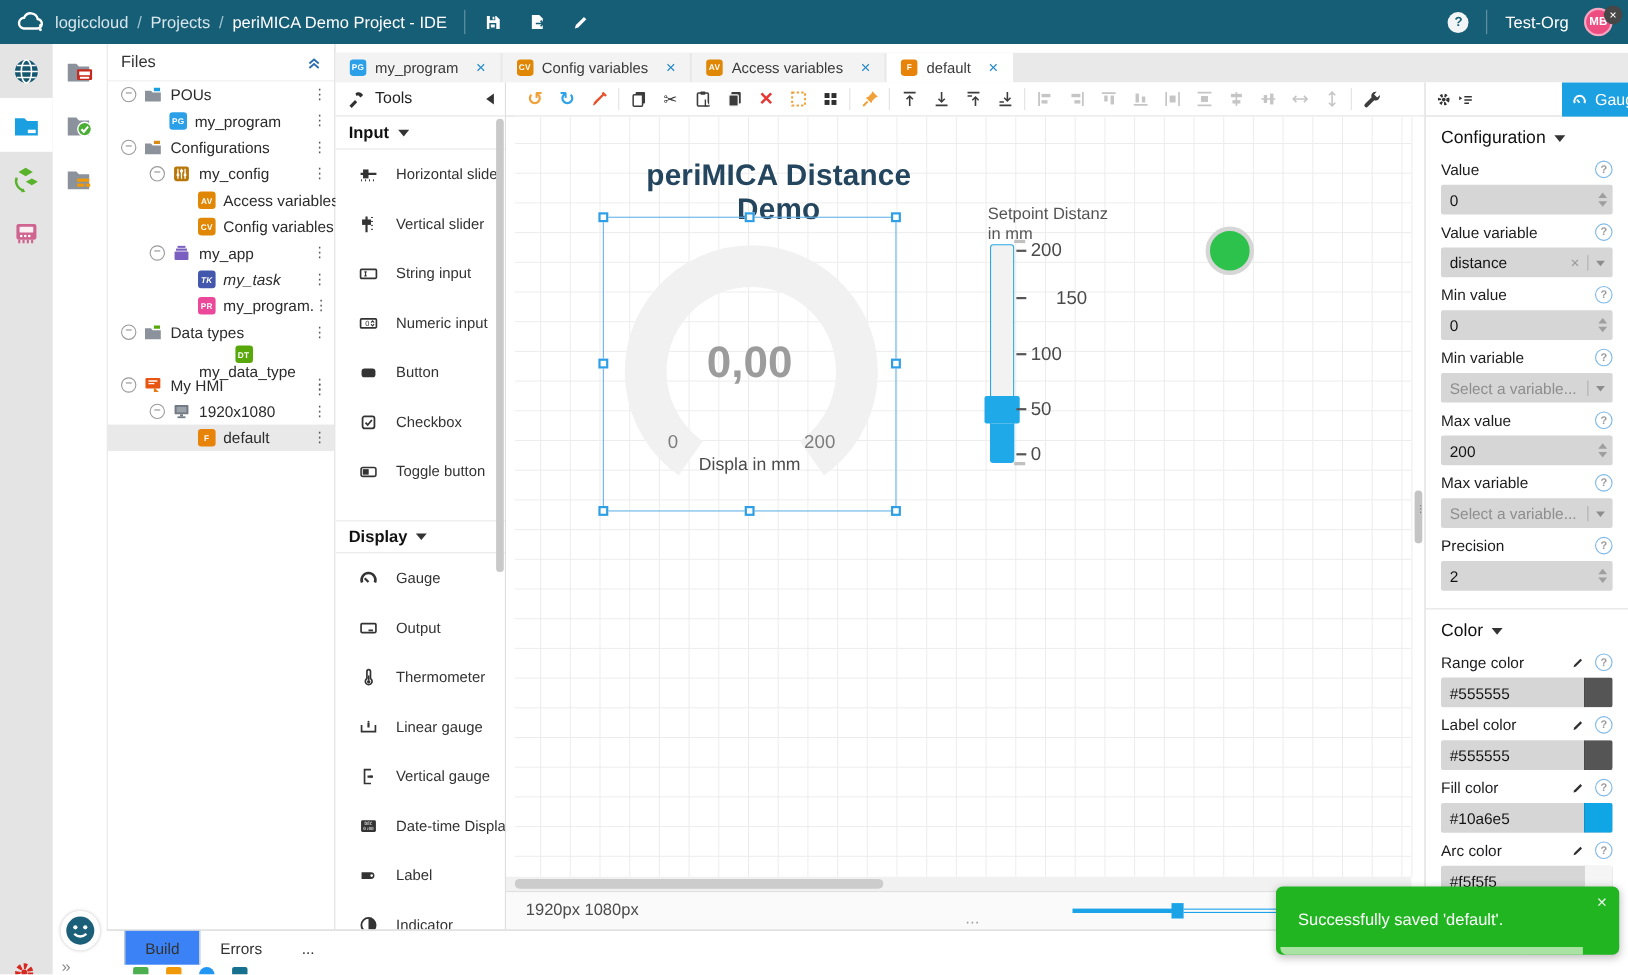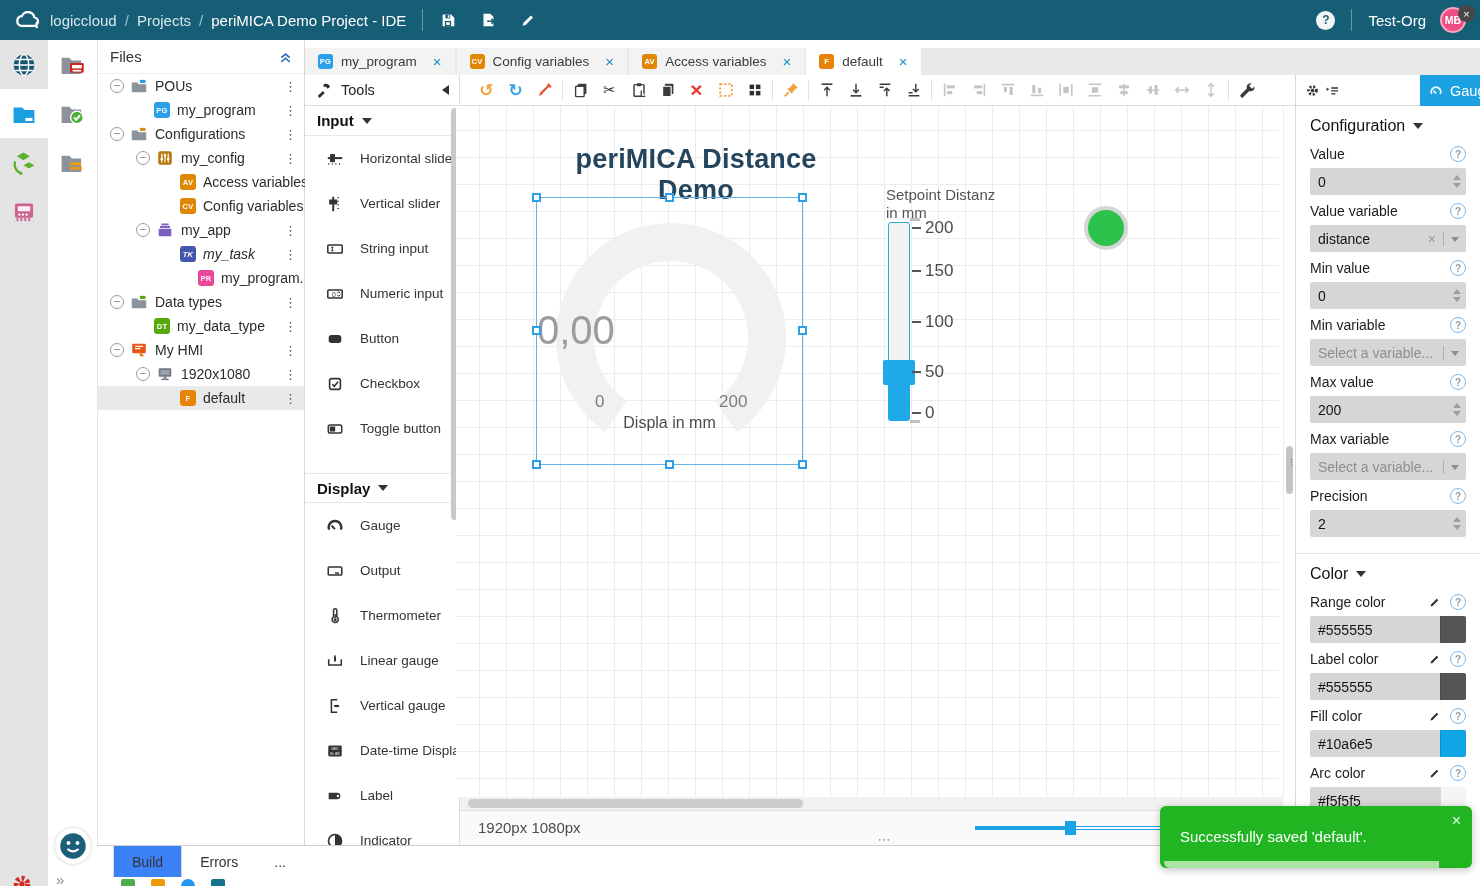--- a/index.html
+++ b/index.html
@@ -76,29 +76,29 @@
   
   #ctoolbar{position:absolute;left:460px;top:75px;width:835px;height:31px;background:#fff;
     border-bottom:1px solid #ddd;display:flex;align-items:center;padding-left:12px}
   .tbtn{width:29px;height:28px;display:flex;align-items:center;justify-content:center}
   .tsep{width:1px;height:20px;background:#e2e2e2;margin:0 3px}
   .gchar{font-size:17px;font-weight:bold}
   .gchar.orange{color:#f0a13a}.gchar.blue{color:#2ea3e8}.gchar.red{color:#e53935;font-size:21px}
   .gchar.dark{color:#333;font-size:15px;font-weight:normal}
 
   
-  #canvas{position:absolute;left:456px;top:106px;width:823px;height:691px;background:#fff;overflow:hidden;
+  #canvas{position:absolute;left:468px;top:106px;width:823px;height:691px;background:#fff;overflow:hidden;
     background-image:linear-gradient(to right,#ececec 1px,transparent 1px),
                      linear-gradient(to bottom,#ececec 1px,transparent 1px);
     background-size:27px 27px;background-position:-4px -3px}
   #hmi-title{position:absolute;left:90px;top:38px;width:300px;text-align:center;font-size:27px;font-weight:bold;
     color:#24455e;letter-spacing:.2px}
   #gauge-sel{position:absolute;left:80px;top:91px;width:267px;height:268px;border:1px solid #66b2e8}
   .handle{position:absolute;width:9px;height:9px;background:#fff;border:2px solid #2e9fe6}
-  #gauge-value{position:absolute;left:0;right:0;top:110px;text-align:left;font-size:40px;color:#9c9c9c;font-weight:400}
+  #gauge-value{position:absolute;left:0;right:0;top:110px;text-align:center;font-size:40px;color:#9c9c9c;font-weight:700}
   #gauge-min{position:absolute;left:58px;top:194px;font-size:17px;color:#7d7d7d}
   #gauge-max{position:absolute;left:182px;top:194px;font-size:17px;color:#7d7d7d}
   #gauge-label{position:absolute;left:0;right:0;top:216px;text-align:center;font-size:16px;color:#4a4a4a}
   #vslider{position:absolute;left:430px;top:80px;width:110px;height:250px}
   #vslider .lab{font-size:15px;color:#555;line-height:18px}
   #vs-track{position:absolute;left:2px;top:36px;width:22px;height:198px;background:#f2f2f2;
     border:1px solid #29a8e2;border-radius:3px}
   #vs-fill{position:absolute;left:2px;top:199px;width:22px;height:36px;background:#1fa9e8;border-radius:0 0 3px 3px}
   #vs-handle{position:absolute;left:-3px;top:174px;width:32px;height:25px;background:#1fa9e8;border-radius:2px}
   .vs-cap{position:absolute;left:24px;width:10px;height:3px;background:#c0c0c0}
@@ -369,36 +369,36 @@
         </span>
         <span>my_app</span>
         <span class="kebab">⋮</span>
       </div>
       <div class="trow" style="padding-left: 82px; font-style: italic;">
         <span class="badge" style="background: rgb(67, 88, 173);">TK</span>
         <span>my_task</span>
         <span class="kebab">⋮</span>
       </div>
       <div class="trow" style="padding-left: 82px;">
-        <span class="badge" style="background: #ec4899; margin-left: 18px;">PR</span>
+        <span class="badge" style="background: #ec4899;">PR</span>
         <span>my_program.</span>
         <span class="kebab">⋮</span>
       </div>
       <div class="trow" style="padding-left: 12px;">
         <span class="toggle">−</span>
         <span class="ticon">
           <svg width="18" height="18" viewBox="0 0 20 20">
             <path d="M11 3.2h6.2v3.4H11z" fill="#58a80c"></path>
             <path d="M2 6h6l1.8 2H18v9H2z" fill="#8b929c"></path>
           </svg>
         </span>
         <span>Data types</span>
         <span class="kebab">⋮</span>
       </div>
-      <div class="trow" style="padding-left: 56px;">
+      <div class="trow" style="padding-left: 56px; flex-direction: column;">
         <span class="badge" style="background: rgb(88, 168, 12);">DT</span>
         <span>my_data_type</span>
         <span class="kebab">⋮</span>
       </div>
       <div class="trow" style="padding-left: 12px;">
         <span class="toggle">−</span>
         <span class="ticon">
           <svg width="18" height="18" viewBox="0 0 20 20">
             <rect x="2.5" y="3" width="15" height="10.5" rx="1.2" fill="#e85412"></rect>
             <path d="M5.5 6h9M5.5 8.6h6" stroke="#fff" stroke-width="1.4"></path>
@@ -859,21 +859,21 @@
     <div class="lab">in mm</div>
     <div class="vs-cap" style="top:32px"></div>
     <div id="vs-track"></div>
     <div id="vs-fill"></div>
     <div id="vs-handle"></div>
     <div class="vs-cap" style="top:234px"></div>
     <div id="vs-ticks">
         <div class="vs-tick" style="top: 41px;"></div>
         <div class="vs-tlabel" style="top: 32px;">200</div>
         <div class="vs-tick" style="top: 84px;"></div>
-        <div class="vs-tlabel" style="top: 75px;">150</div>
+        <div class="vs-tlabel" style="top: 75px; margin-left: 23px;">150</div>
         <div class="vs-tick" style="top: 135px;"></div>
         <div class="vs-tlabel" style="top: 126px;">100</div>
         <div class="vs-tick" style="top: 185px;"></div>
         <div class="vs-tlabel" style="top: 176px;">50</div>
         <div class="vs-tick" style="top: 226px;"></div>
         <div class="vs-tlabel" style="top: 217px;">0</div>
       </div>
   </div>
 
   <div id="indicator"></div>

